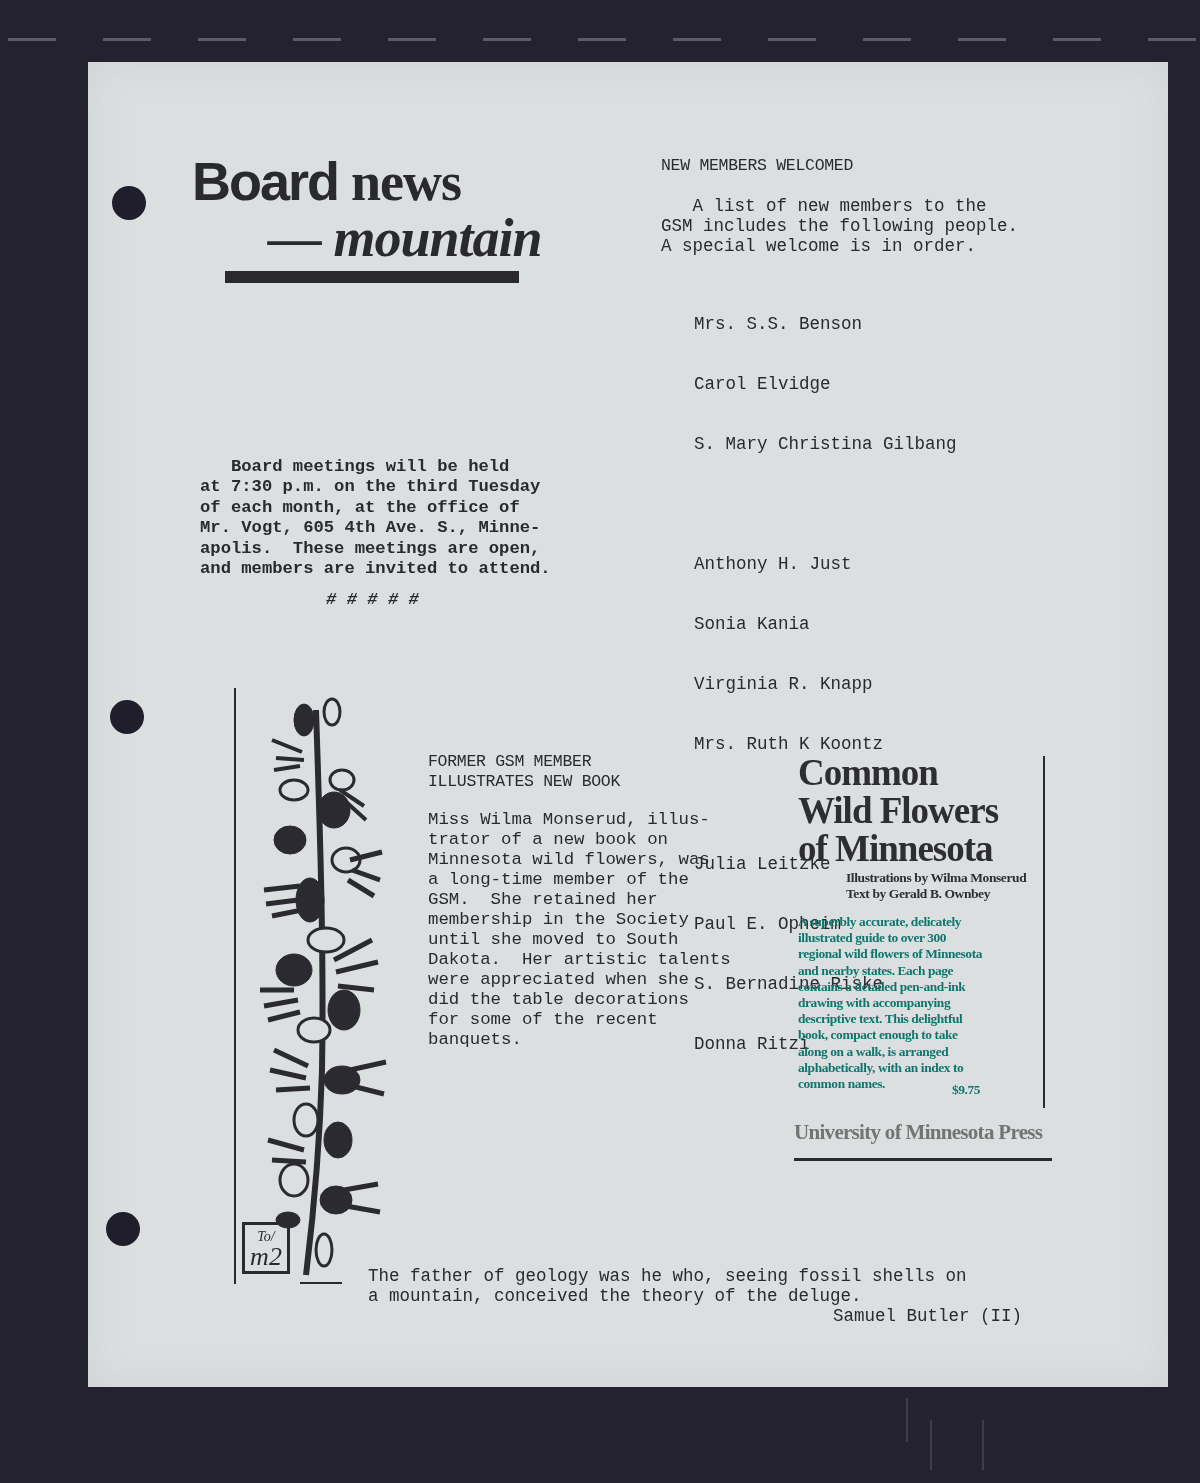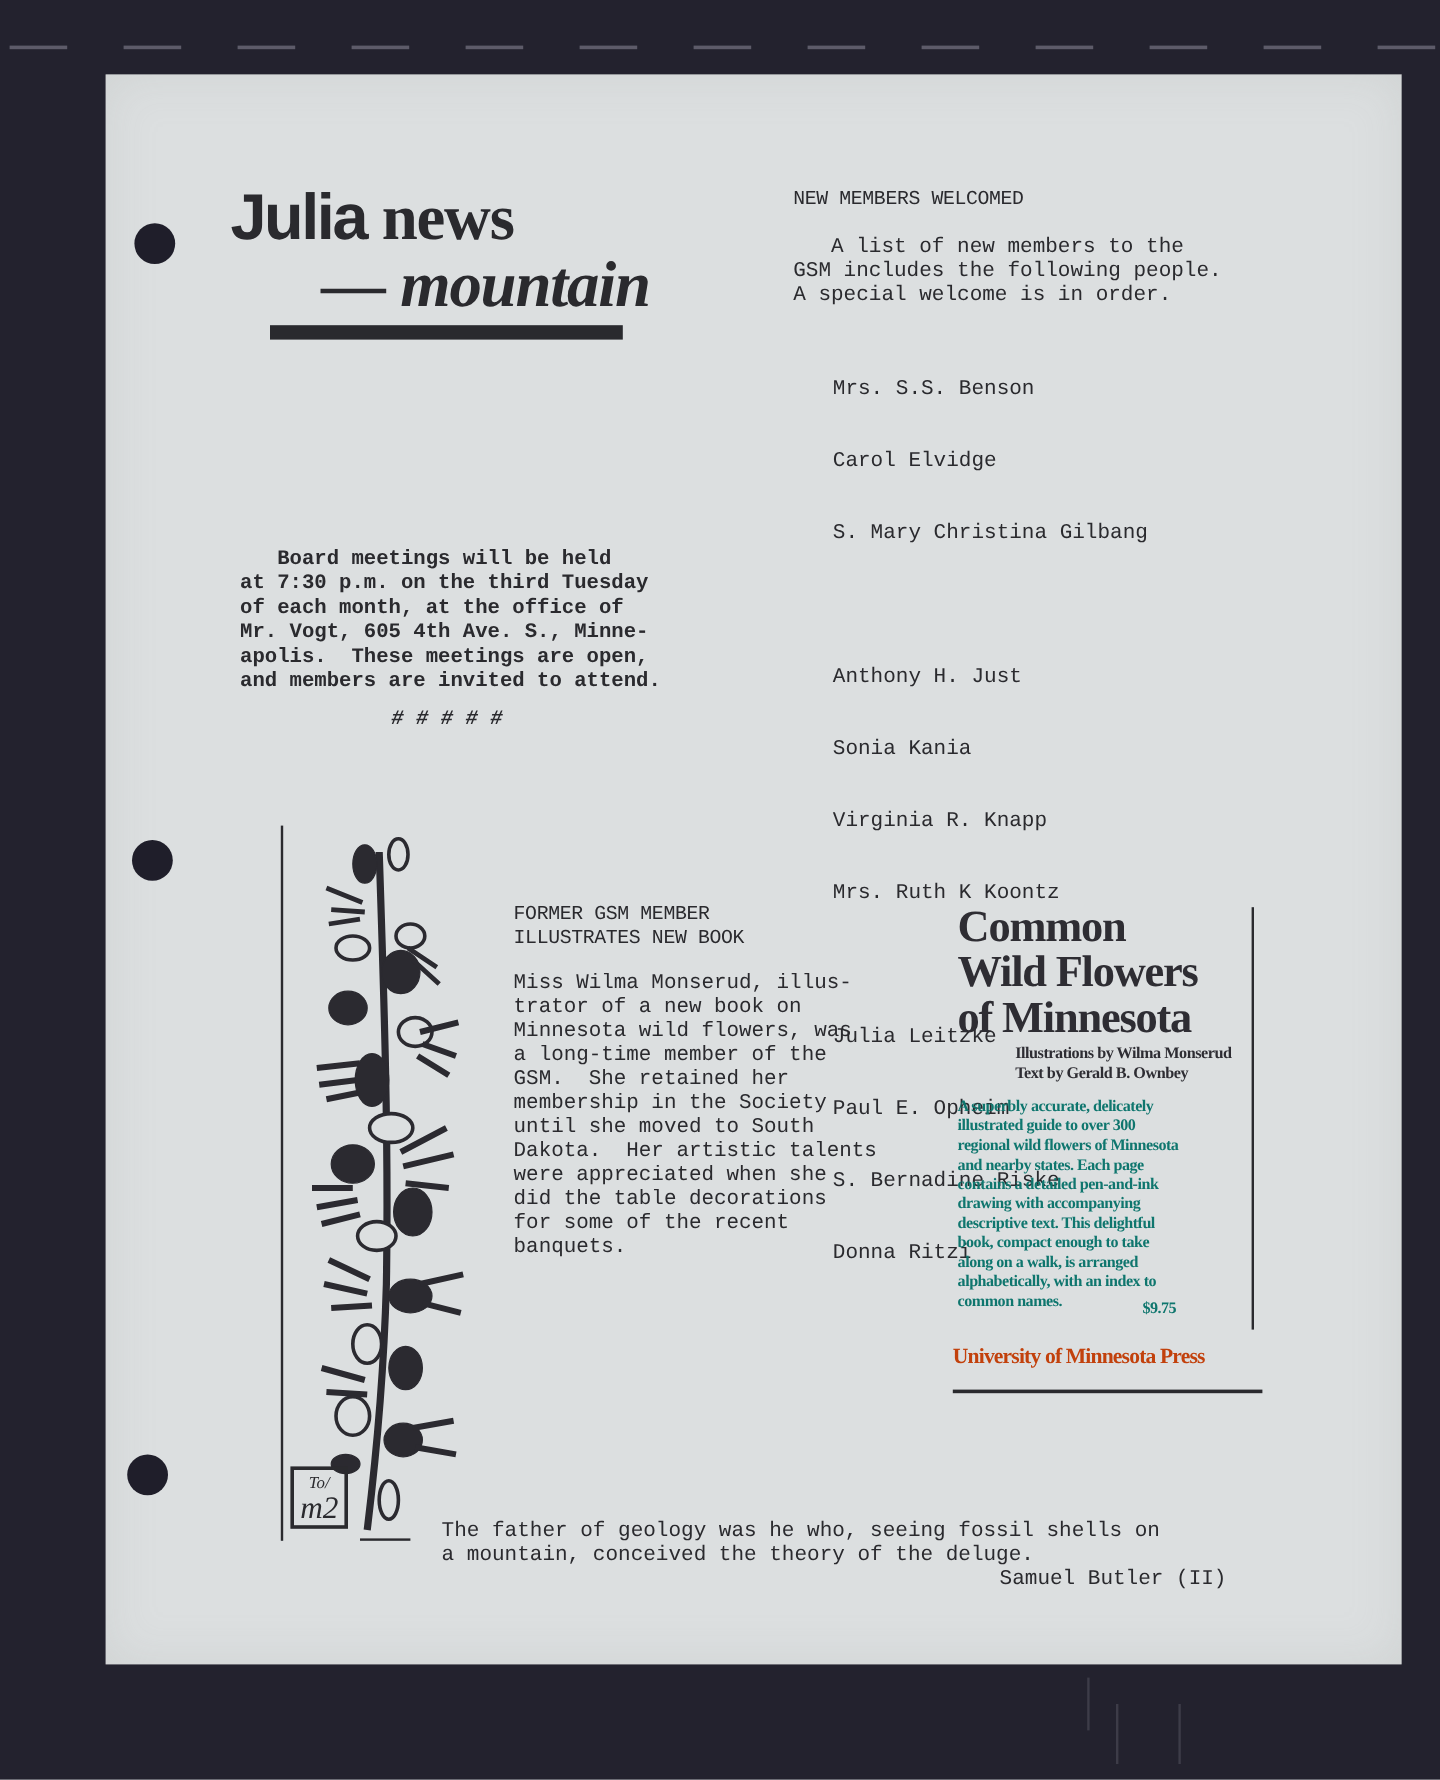--- a/index.html
+++ b/index.html
@@ -33,22 +33,22 @@
 
   .vline { position:absolute; background:#2a2a2e; width:2px; }
   .hline { position:absolute; background:#2a2a2e; height:2px; }
 
   .ad-title { font-family:"Liberation Serif",serif; font-weight:bold; font-size:37px;
     line-height:38px; color:#2e2d33; letter-spacing:-1px; }
   .ad-credit { font-family:"Liberation Serif",serif; font-weight:bold; font-size:13.5px;
     line-height:16px; color:#2e2d33; letter-spacing:-.4px;margin-left:48px; }
   .ad-desc { font-family:"Liberation Serif",serif; font-weight:bold; font-size:13.4px;
     line-height:16.2px; color:#0f766e; letter-spacing:-.4px; white-space:pre; }
-  .ad-publisher { font-family:"Liberation Serif",serif; font-weight:bold; font-size:18px;
-    color:#c2410c; letter-spacing:-.7px; }
+  .ad-publisher { font-family:"Liberation Serif",serif; font-weight:bold; font-size:21px;
+    color:#737373; letter-spacing:-.7px; }
 
   .monogram { position:absolute; border:3px solid #2a2a2e; width:42px; height:46px;
     font-family:"Liberation Serif",serif; font-style:italic; color:#2a2a2e; text-align:center; }
   .monogram .top { font-size:14px; line-height:16px; margin-top:4px; }
   .monogram .bot { font-size:26px; line-height:24px; }
 
   .quote { font-size:17.5px; line-height:20px; white-space:pre; }
 </style>
 </head>
 <body>
@@ -70,21 +70,21 @@
 </div>
 
 <div class="page">
 
   <div class="hole" style="left:24px; top:124px"></div>
   <div class="hole" style="left:22px; top:638px"></div>
   <div class="hole" style="left:18px; top:1150px"></div>
 
   <div class="abs" style="left:104px; top:92px">
     <div class="masthead-1">
-      <span>Julia</span>
+      <span>Board</span>
       <span class="serif">news</span>
     </div>
     <div class="masthead-2" style="margin-left:76px; margin-top:2px">— mountain</div>
   </div>
   <div class="masthead-bar abs" style="left:137px; top:209px; width:294px"></div>
 
   <div class="tw body-text abs" style="left:112px; top:395px">   Board meetings will be held
 at 7:30 p.m. on the third Tuesday
 of each month, at the office of
 Mr. Vogt, 605 4th Ave. S., Minne-

